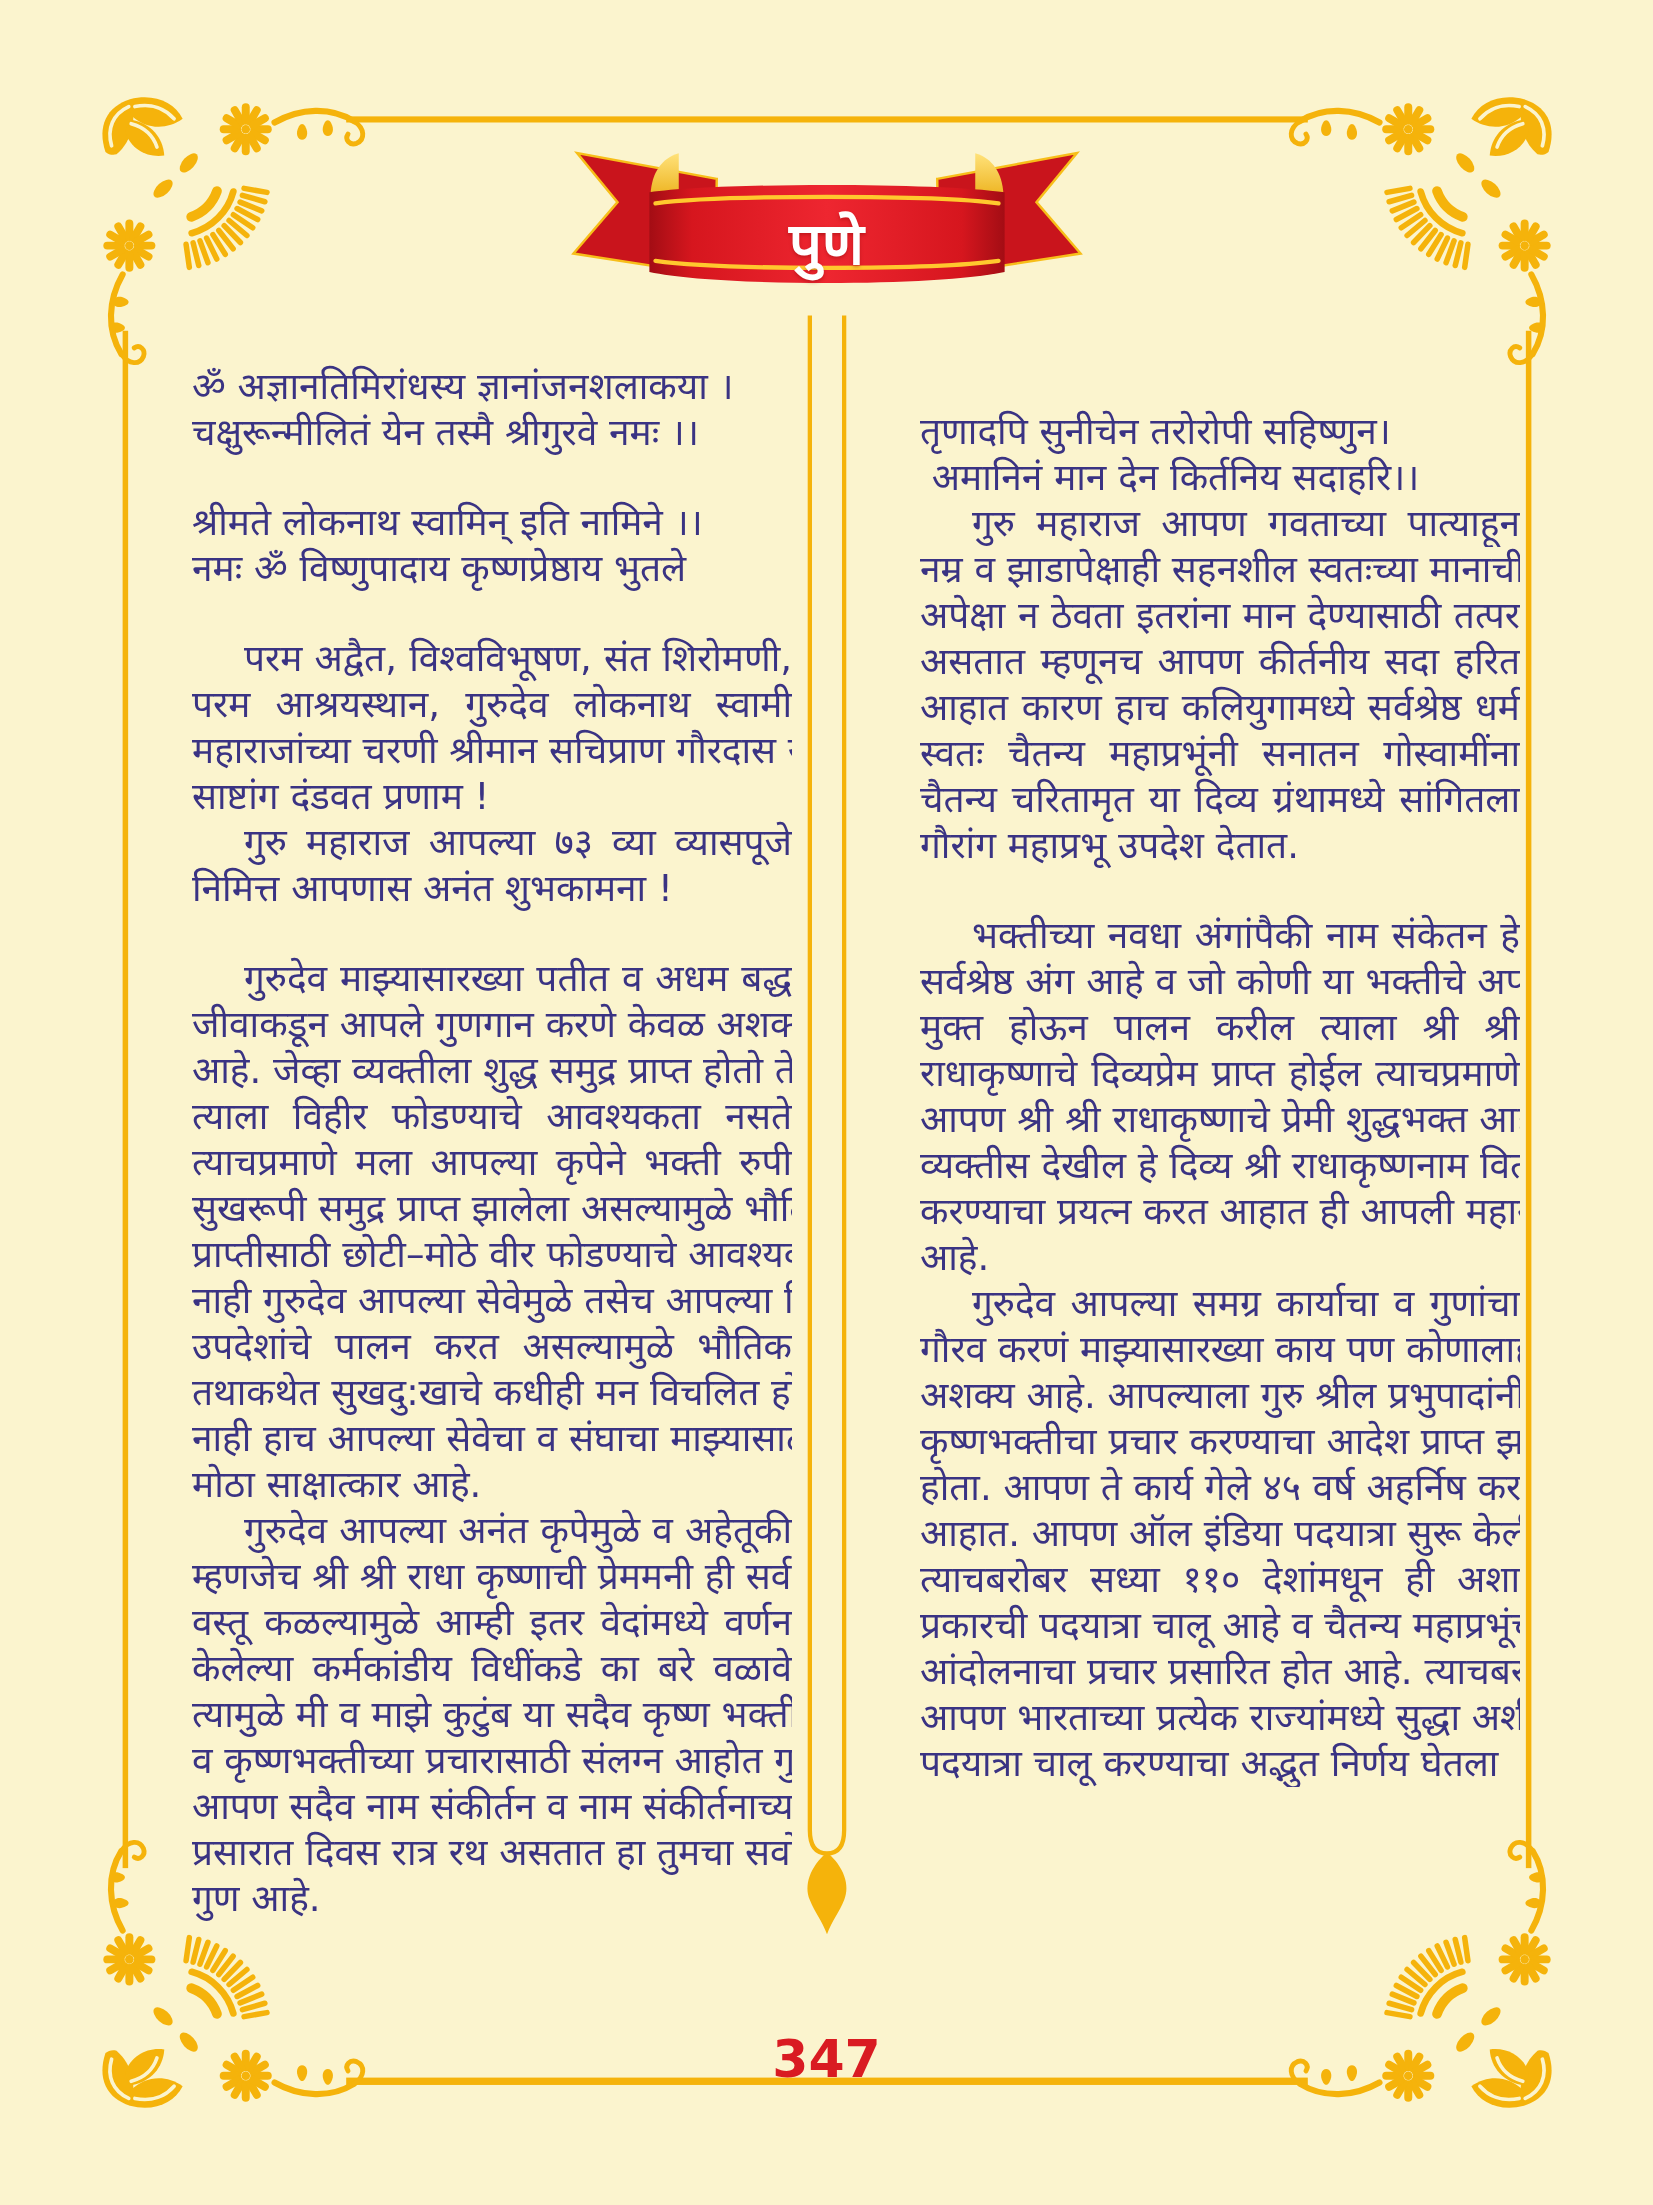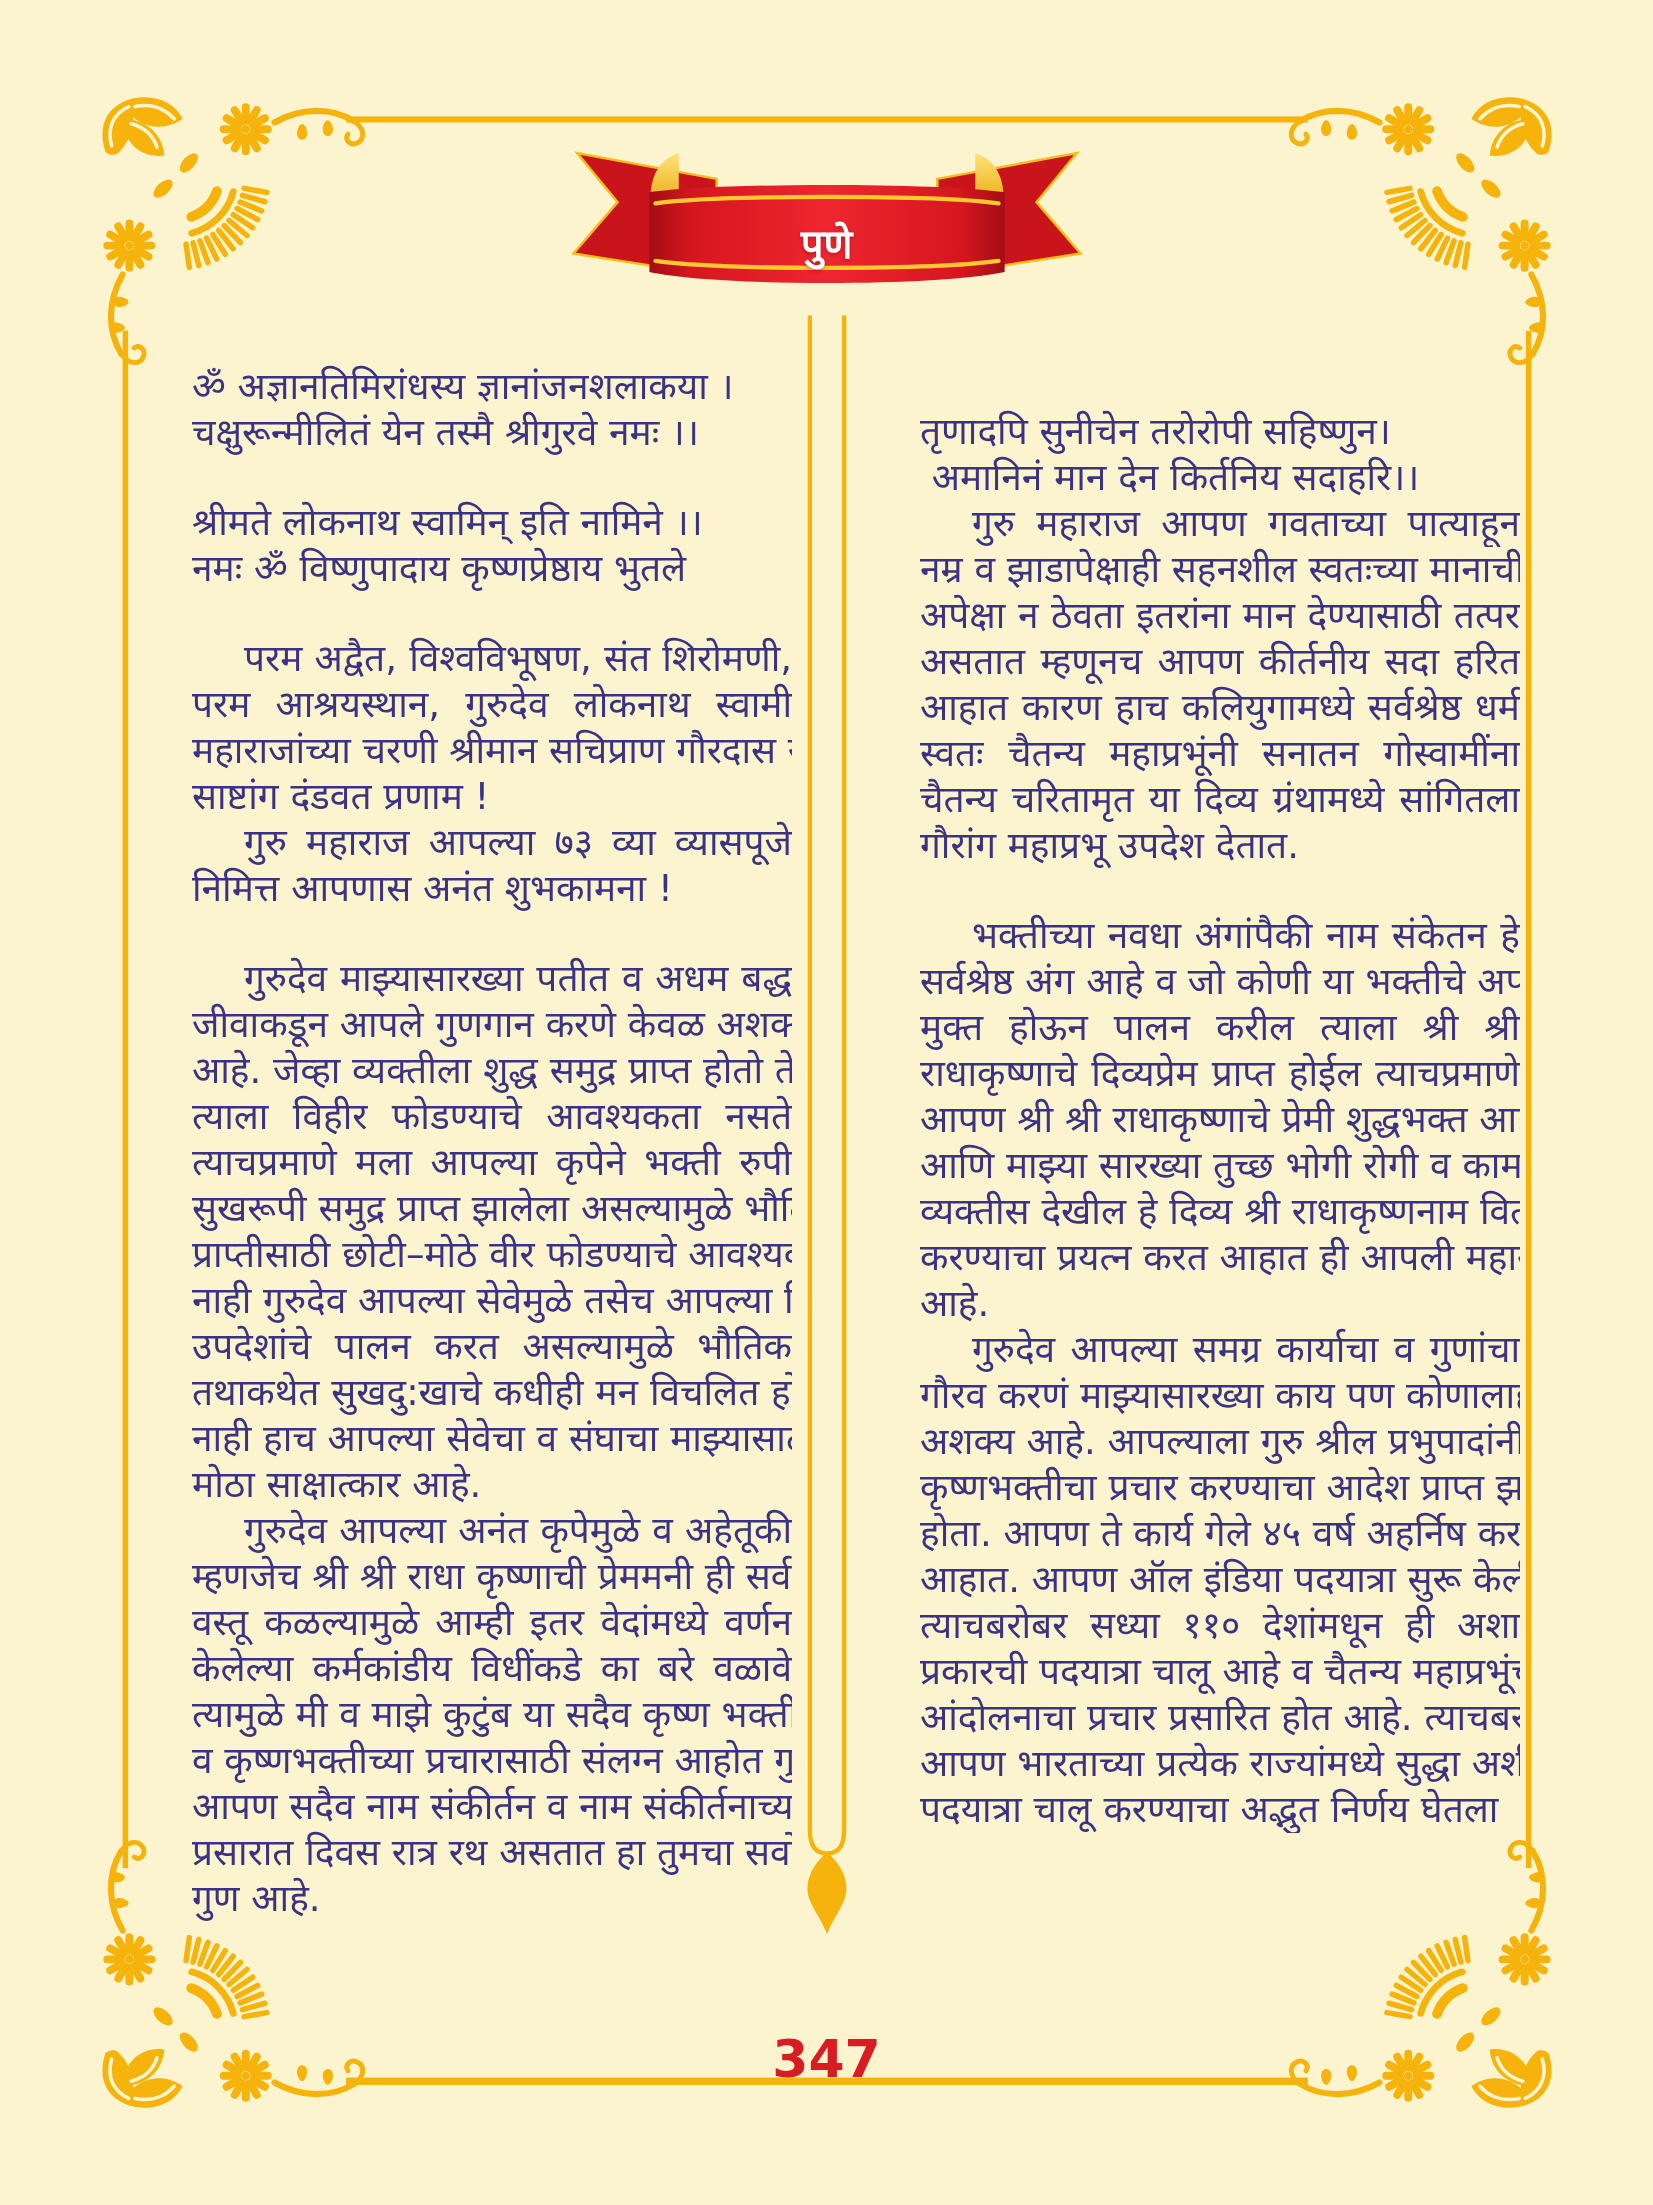--- a/index.html
+++ b/index.html
@@ -13,21 +13,21 @@
     position:relative;
     width:1654px;height:2205px;
     background:var(--bg);
     font-family:"DejaVu Sans","Liberation Sans",sans-serif;
     overflow:hidden;
   }
   .deco{position:absolute;left:0;top:0;width:1654px;height:2205px;pointer-events:none;}
   .banner-label{
     position:absolute;left:704px;top:207px;width:245px;height:74px;
     text-align:center;line-height:74px;
-    font-size:40px;font-weight:bold;color:#FFFFFF;
+    font-size:58px;font-weight:bold;color:#FFFFFF;
     text-shadow:0 1.8px 3.7px rgba(120,0,0,.35);
   }
   .column{
     position:absolute;
     color:var(--ink);
     font-size:37px;line-height:46px;
     letter-spacing:0px;
   }
   .column-left{left:192px;top:364px;width:600px;}
   .column-right{left:874px;top:409px;width:600px;margin-left:46px;}
@@ -216,21 +216,20 @@
         <div class="line">स्वतः चैतन्य महाप्रभूंनी सनातन गोस्वामींना</div>
         <div class="line">चैतन्य चरितामृत या दिव्य ग्रंथामध्ये सांगितला</div>
         <div class="line last">गौरांग महाप्रभू उपदेश देतात.</div>
       </div>
       <div class="block gap">
         <div class="line indent">भक्तीच्या नवधा अंगांपैकी नाम संकेतन हे</div>
         <div class="line">सर्वश्रेष्ठ अंग आहे व जो कोणी या भक्तीचे अपराध</div>
         <div class="line">मुक्त होऊन पालन करील त्याला श्री श्री</div>
         <div class="line">राधाकृष्णाचे दिव्यप्रेम प्राप्त होईल त्याचप्रमाणे</div>
         <div class="line">आपण श्री श्री राधाकृष्णाचे प्रेमी शुद्धभक्त आहात</div>
-        <div class="line">आणि माझ्या सारख्या तुच्छ भोगी रोगी व काम</div>
         <div class="line">व्यक्तीस देखील हे दिव्य श्री राधाकृष्णनाम वितरित</div>
         <div class="line">करण्याचा प्रयत्न करत आहात ही आपली महानता</div>
         <div class="line last">आहे.</div>
       </div>
       <div class="block">
         <div class="line indent">गुरुदेव आपल्या समग्र कार्याचा व गुणांचा</div>
         <div class="line">गौरव करणं माझ्यासारख्या काय पण कोणालाही</div>
         <div class="line">अशक्य आहे. आपल्याला गुरु श्रील प्रभुपादांनी</div>
         <div class="line">कृष्णभक्तीचा प्रचार करण्याचा आदेश प्राप्त झाला</div>
         <div class="line">होता. आपण ते कार्य गेले ४५ वर्ष अहर्निष करत</div>

